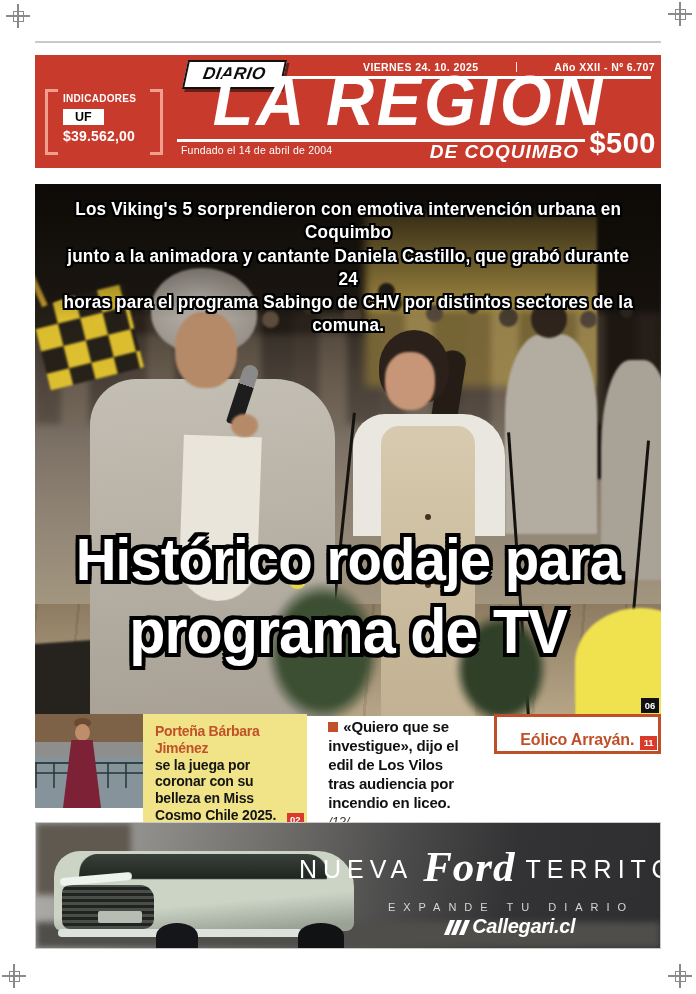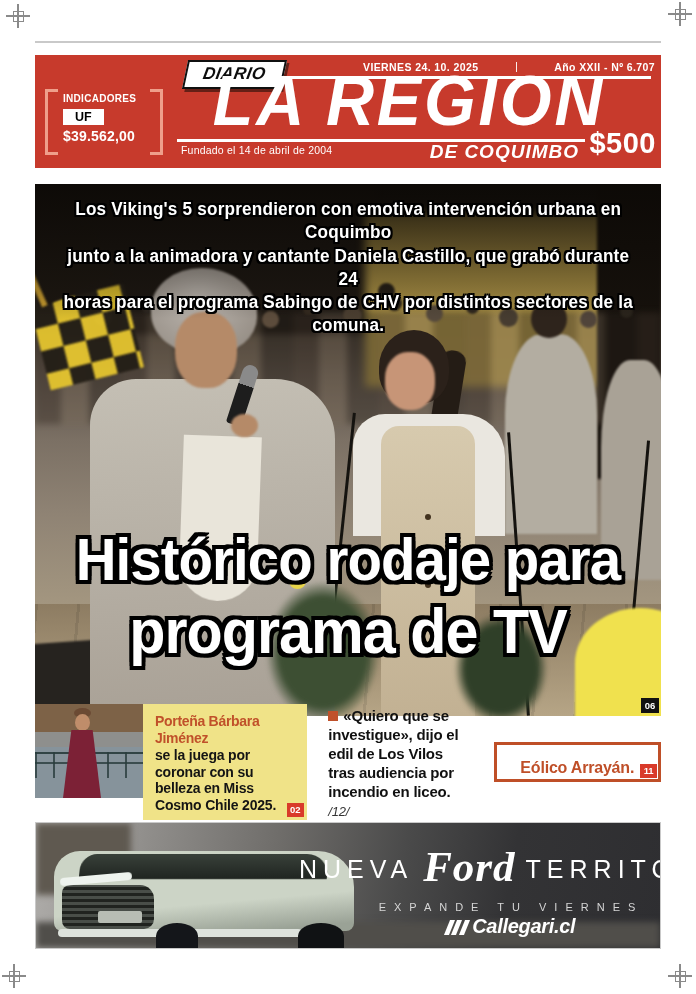--- a/index.html
+++ b/index.html
@@ -106,21 +106,21 @@
   .headline{position:absolute;left:0;width:100%;text-align:center;color:#fff;font-weight:bold;
     letter-spacing:-1px;transform:scaleX(.94);line-height:1;
     text-shadow:-4px -4px 0 #000,4px -4px 0 #000,-4px 4px 0 #000,4px 4px 0 #000,-4px 0 0 #000,4px 0 0 #000,0 -4px 0 #000,0 4px 0 #000,-3px -4px 0 #000,3px 4px 0 #000;}
   .hl1{top:346px;font-size:60px;}
   .hl2{top:416px;font-size:63px;}
   .page-badge{position:absolute;background:#111;color:#fff;font-size:9.5px;font-weight:bold;
     width:18px;height:15px;display:flex;align-items:center;justify-content:center;}
   .photo .page-badge{right:2px;bottom:3px;}
 
   
-  .teasers{left:35px;top:714px;width:626px;height:96px;display:flex;align-items:center;}
+  .teasers{left:35px;top:714px;width:626px;height:96px;display:flex;align-items:flex-start;}
   .vdiv{width:1.5px;background:#c4c4c4;margin:0 10px;}
   .teaser-miss{width:276px;display:flex;}
   .miss-photo{width:108px;height:94px;position:relative;overflow:hidden;flex:none;
     background:linear-gradient(#7d6247 0 30%,#8e8f8d 30% 46%,#86939b 46% 100%);}
   .miss-photo .rail{position:absolute;left:0;right:0;top:48px;height:26px;filter:blur(.5px);
     background:repeating-linear-gradient(90deg,rgba(40,60,60,.8) 0 2px,transparent 2px 18px),
                linear-gradient(rgba(40,60,60,.9) 0 2px,transparent 2px 10px,rgba(40,60,60,.8) 10px 12px,transparent 12px);}
   .miss-head{position:absolute;left:40px;top:10px;width:15px;height:17px;border-radius:50%;background:#bf8d6a;filter:blur(.4px);}
   .miss-hairdo{position:absolute;left:39px;top:4px;width:17px;height:10px;border-radius:50%;background:#6b4a33;filter:blur(.4px);}
   .miss-dress{position:absolute;left:28px;top:26px;width:38px;height:68px;background:#7c2136;
@@ -298,18 +298,18 @@
   <div class="car-bumper"></div>
   <div class="car-plate"></div>
   <div class="car-wheel front"></div>
   <div class="car-wheel rear"></div>
   <div class="ad-text">
     <div class="ad-brandrow">
       <span class="ad-prefix">NUEVA</span>
       <span class="ad-ford">Ford</span>
       <span class="ad-model">TERRITORY</span>
     </div>
-    <div class="ad-tagline">EXPANDE TU VIERNES</div>
+    <div class="ad-tagline">EXPANDE TU DIARIO</div>
   </div>
   <div class="ad-logo">
     <span class="logo-stripes"><i></i><i></i><i></i></span><span class="ad-dealer">Callegari.cl</span>
   </div>
 </div>
 
 </body></html>

